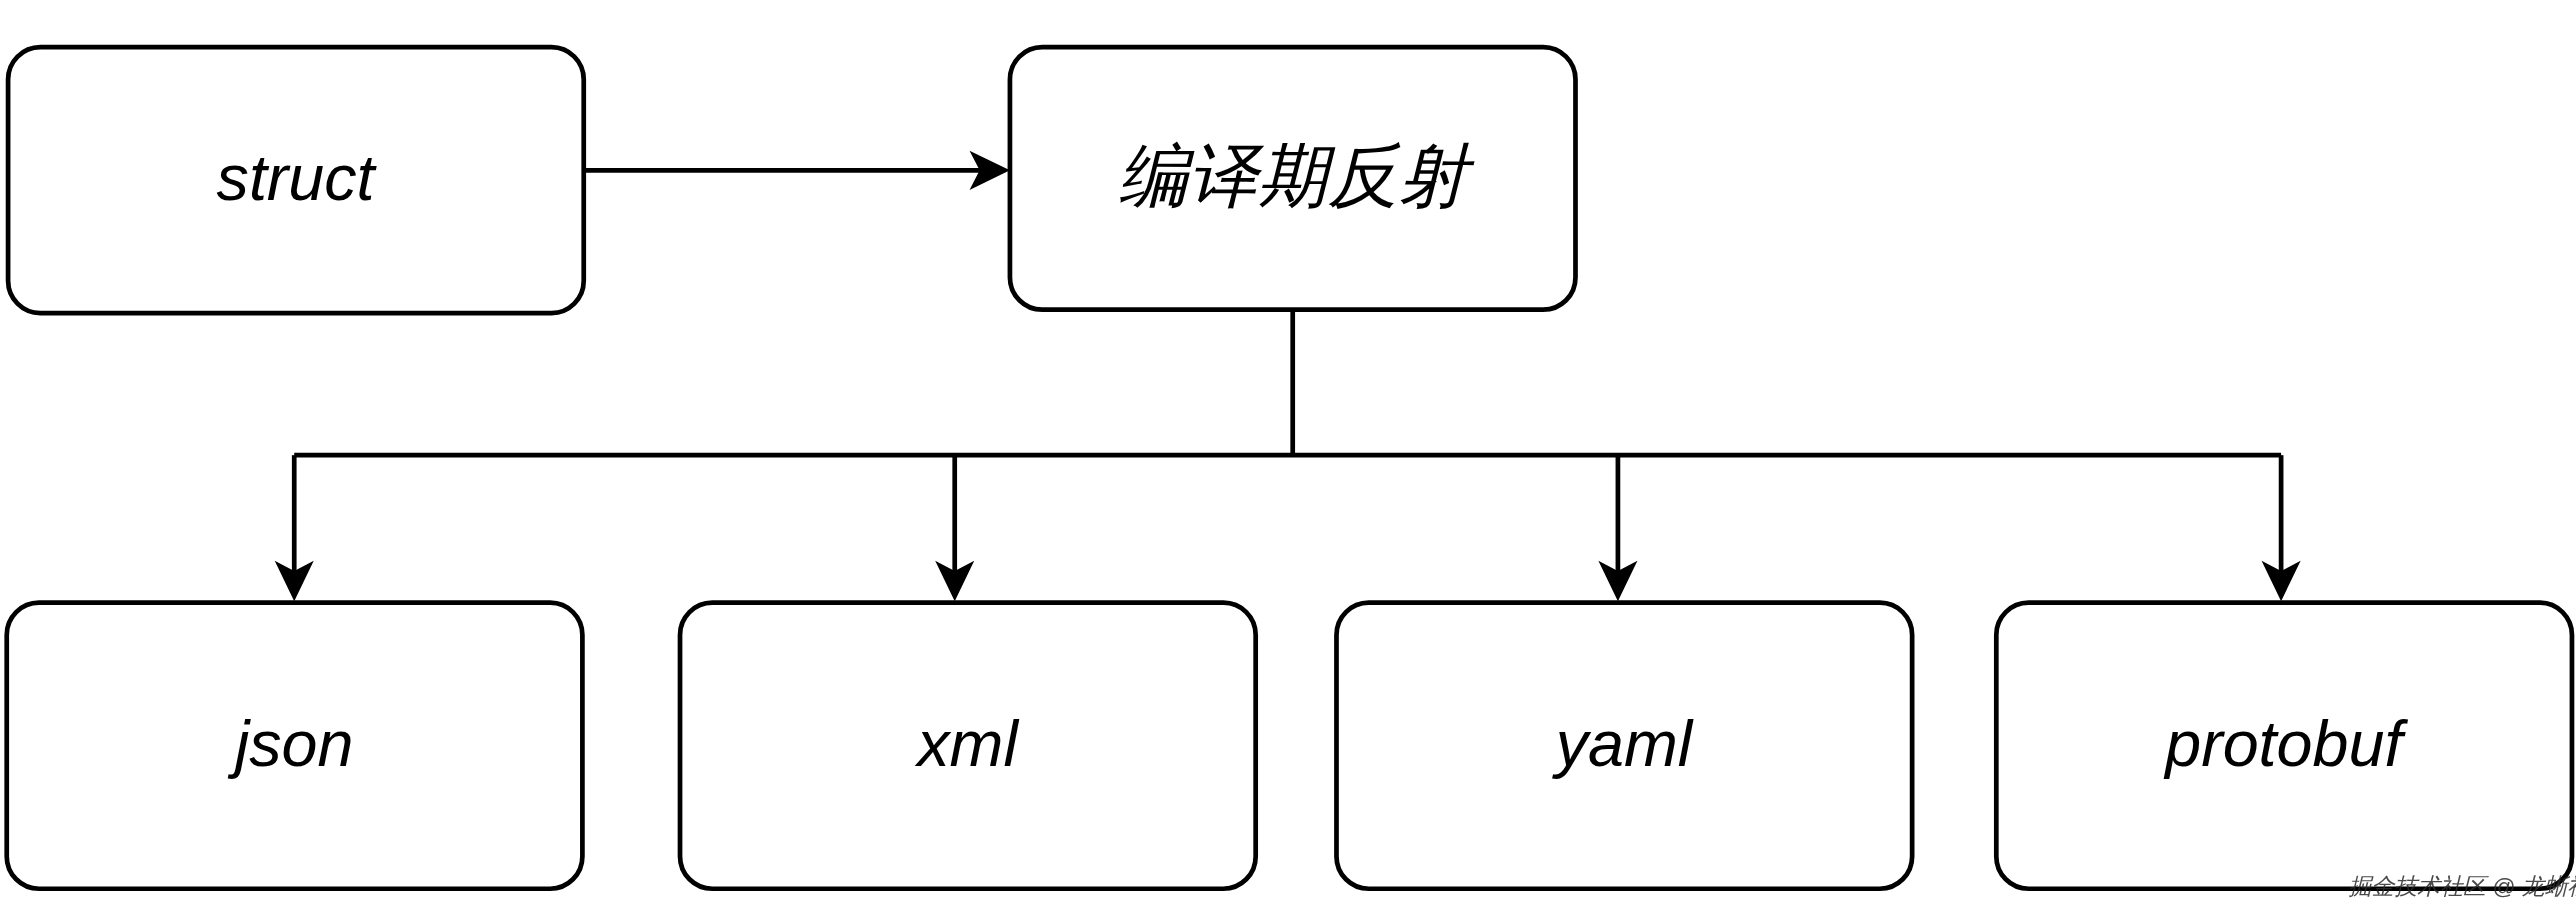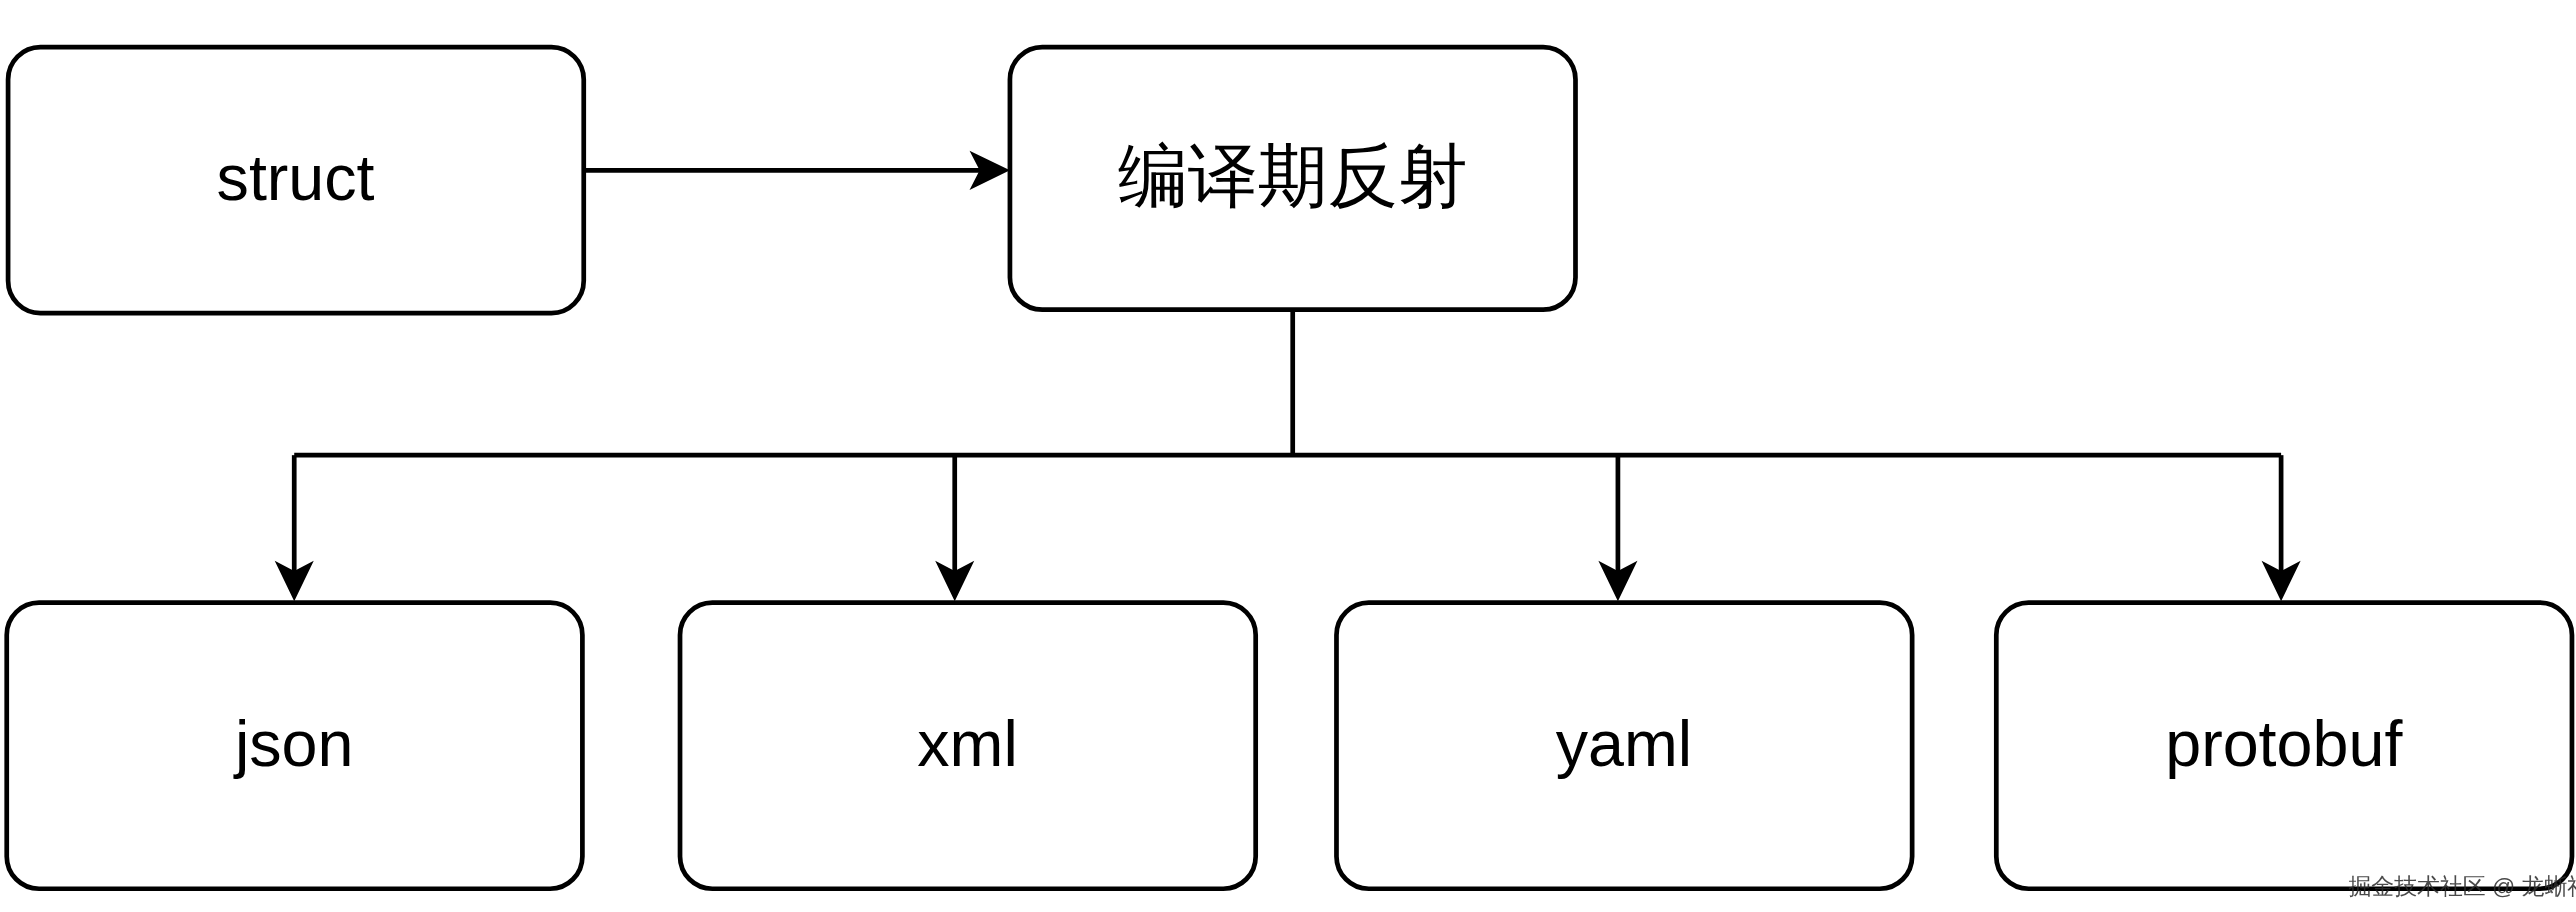--- a/index.html
+++ b/index.html
@@ -12,20 +12,21 @@
     width: 2576px;
     height: 913px;
     overflow: hidden;
     font-family: "Liberation Sans", "DejaVu Sans", sans-serif;
   }
   #diagram-root {
     position: relative;
     width: 2576px;
     height: 913px;
     background: #ffffff;
+    font-style: italic;
   }
   svg#flow-svg {
     position: absolute;
     inset: 0;
     width: 2576px;
     height: 913px;
     display: block;
   }
   .node-box {
     fill: #ffffff;

